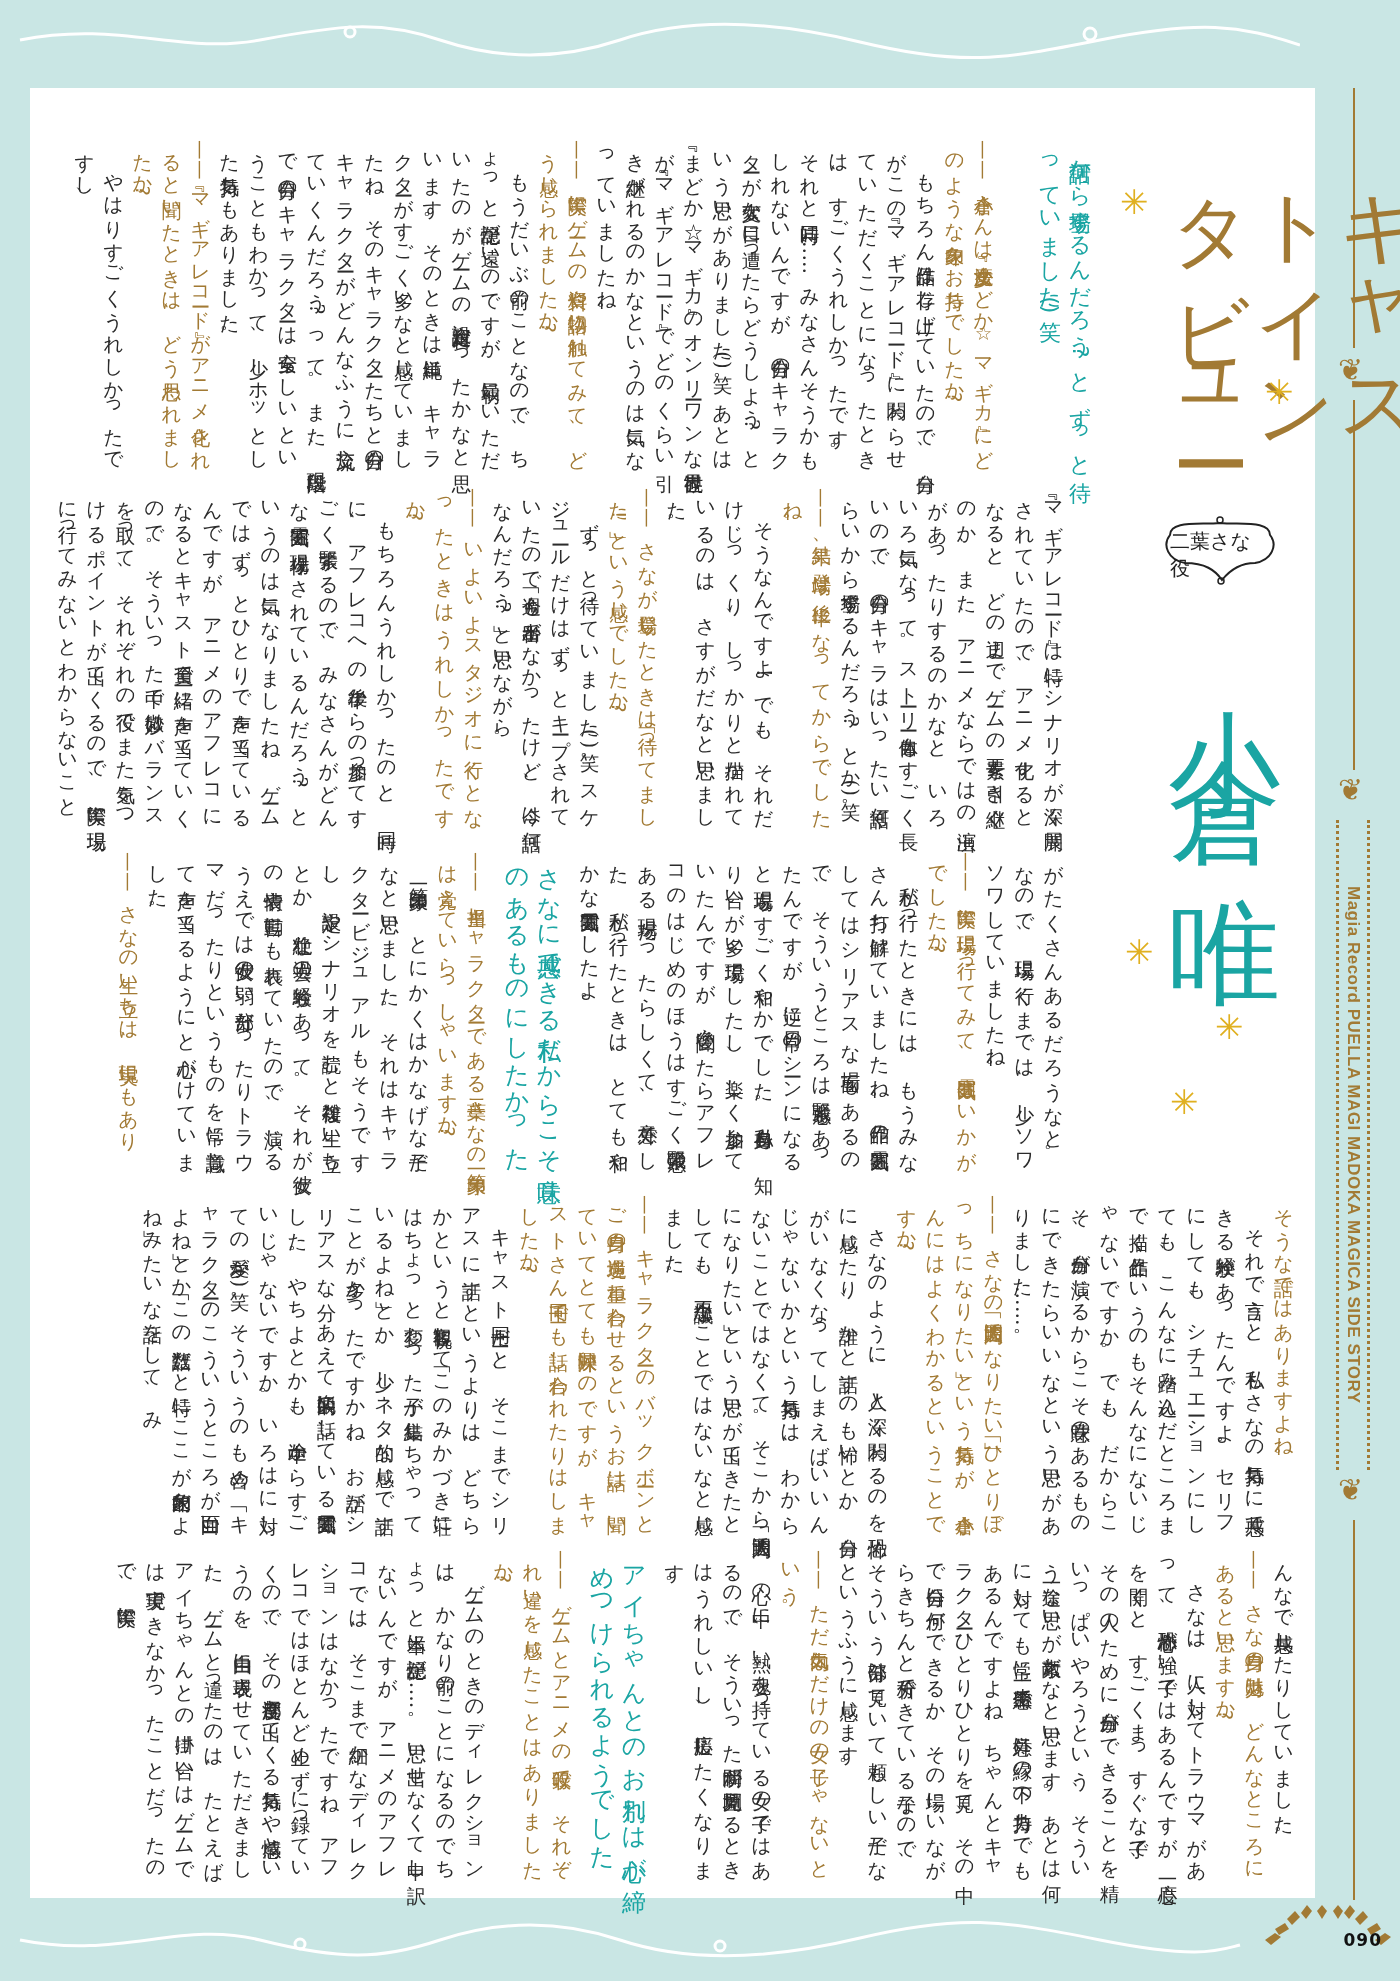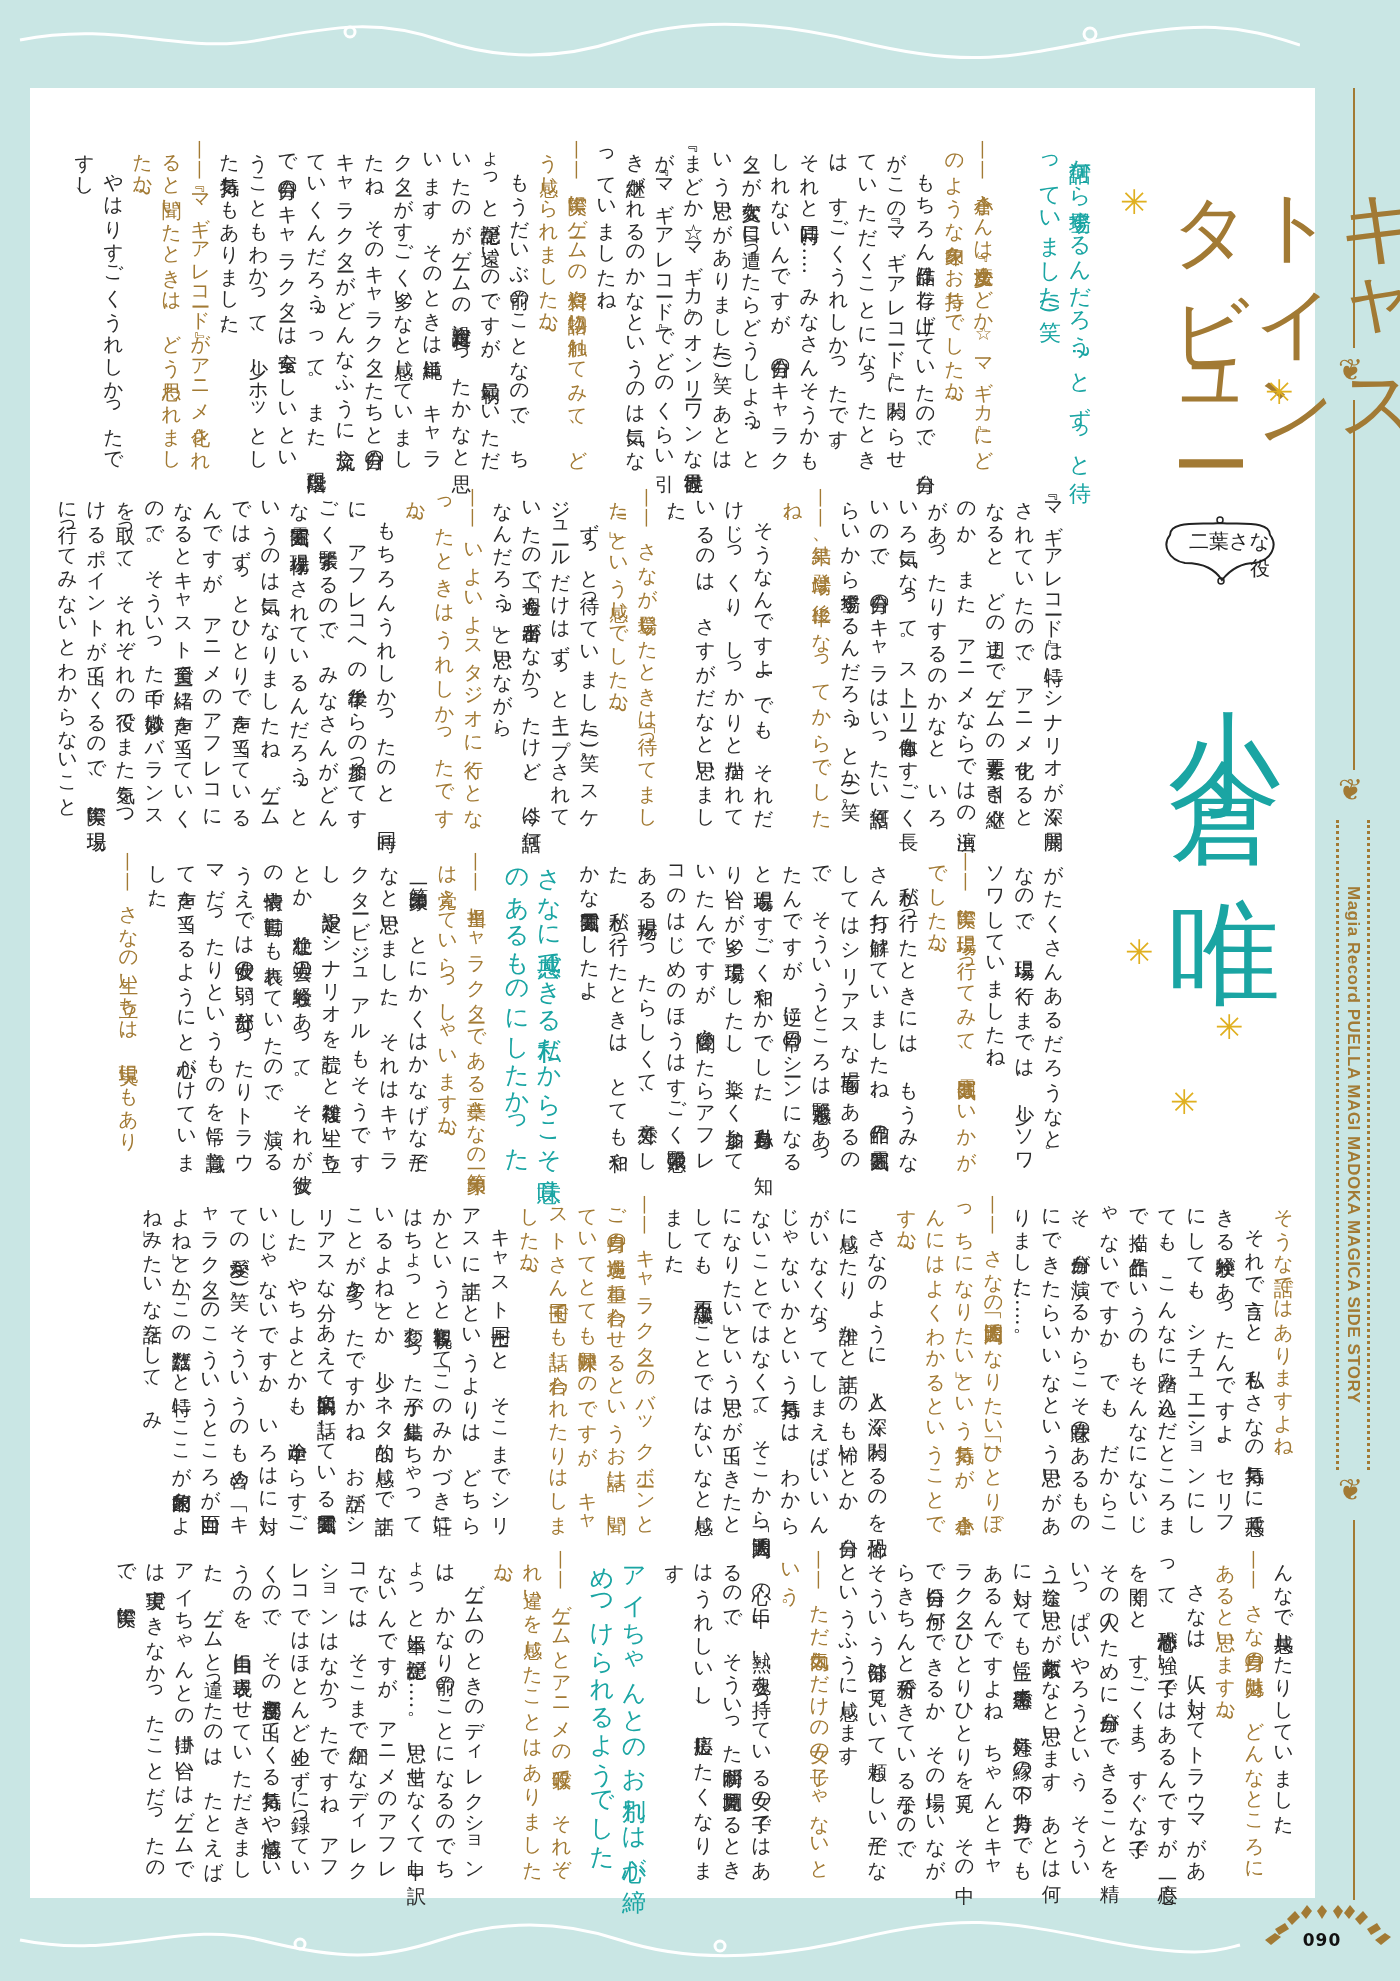--- a/index.html
+++ b/index.html
@@ -9,33 +9,33 @@
   .swirl.top{top:0;}
   .swirl.bottom{top:1900px;}
   .page{position:absolute;left:30px;top:88px;width:1285px;height:1810px;background:#ffffff;}
   .side-rule{position:absolute;left:1353px;width:2px;background:#a27a34;}
   .side-label{position:absolute;left:1336px;top:820px;width:34px;height:650px;
        writing-mode:vertical-rl;font-family:"Liberation Sans","DejaVu Sans",sans-serif;
        font-size:17px;font-weight:bold;color:#a27a34;letter-spacing:0.5px;
        display:flex;align-items:center;justify-content:center;
        border-left:3px dotted #a27a34;border-right:3px dotted #a27a34;box-sizing:border-box;}
   .ornament{position:absolute;color:#a27a34;font-size:30px;line-height:1;left:1338px;}
-  .page-num{position:absolute;left:1262px;top:1930px;width:120px;text-align:center;
+  .page-num{position:absolute;left:1262px;top:1930px;width:120px;text-align:right;
        font-family:"DejaVu Sans",sans-serif;font-size:17px;font-weight:bold;color:#111;letter-spacing:1px;}
   .sunburst{position:absolute;left:1245px;top:1905px;width:160px;height:40px;}
 
   
   .title{position:absolute;left:1170px;top:140px;writing-mode:vertical-rl;
         font-family:"DejaVu Sans",sans-serif;font-size:78px;line-height:84px;color:#a27a34;
         letter-spacing:6px;font-weight:normal;height:330px;}
   .lead{position:absolute;left:1035px;top:145px;writing-mode:vertical-rl;
         font-family:"DejaVu Sans",sans-serif;font-size:22px;line-height:30px;color:#1aa5a3;height:330px;}
   .sparkle{position:absolute;color:#e0b020;font-size:34px;line-height:1;}
   .role-frame{position:absolute;left:1160px;top:515px;width:120px;height:70px;}
-  .role{position:absolute;left:1170px;top:528px;width:100px;text-align:right;
+  .role{position:absolute;left:1170px;top:528px;width:100px;text-align:left;
         font-family:"DejaVu Serif",serif;font-size:20px;color:#222;}
   .name{position:absolute;left:1170px;top:620px;writing-mode:vertical-rl;
         font-family:"DejaVu Serif","Liberation Serif",serif;font-size:112px;line-height:112px;color:#1aa5a3;
         letter-spacing:50px;}
 
   
   .row{position:absolute;writing-mode:vertical-rl;font-size:19.5px;line-height:29px;
        letter-spacing:0.5px;text-align:justify;}
   .row p{margin:0;}
   .q{color:#a27a34;font-family:"DejaVu Sans",sans-serif;}

